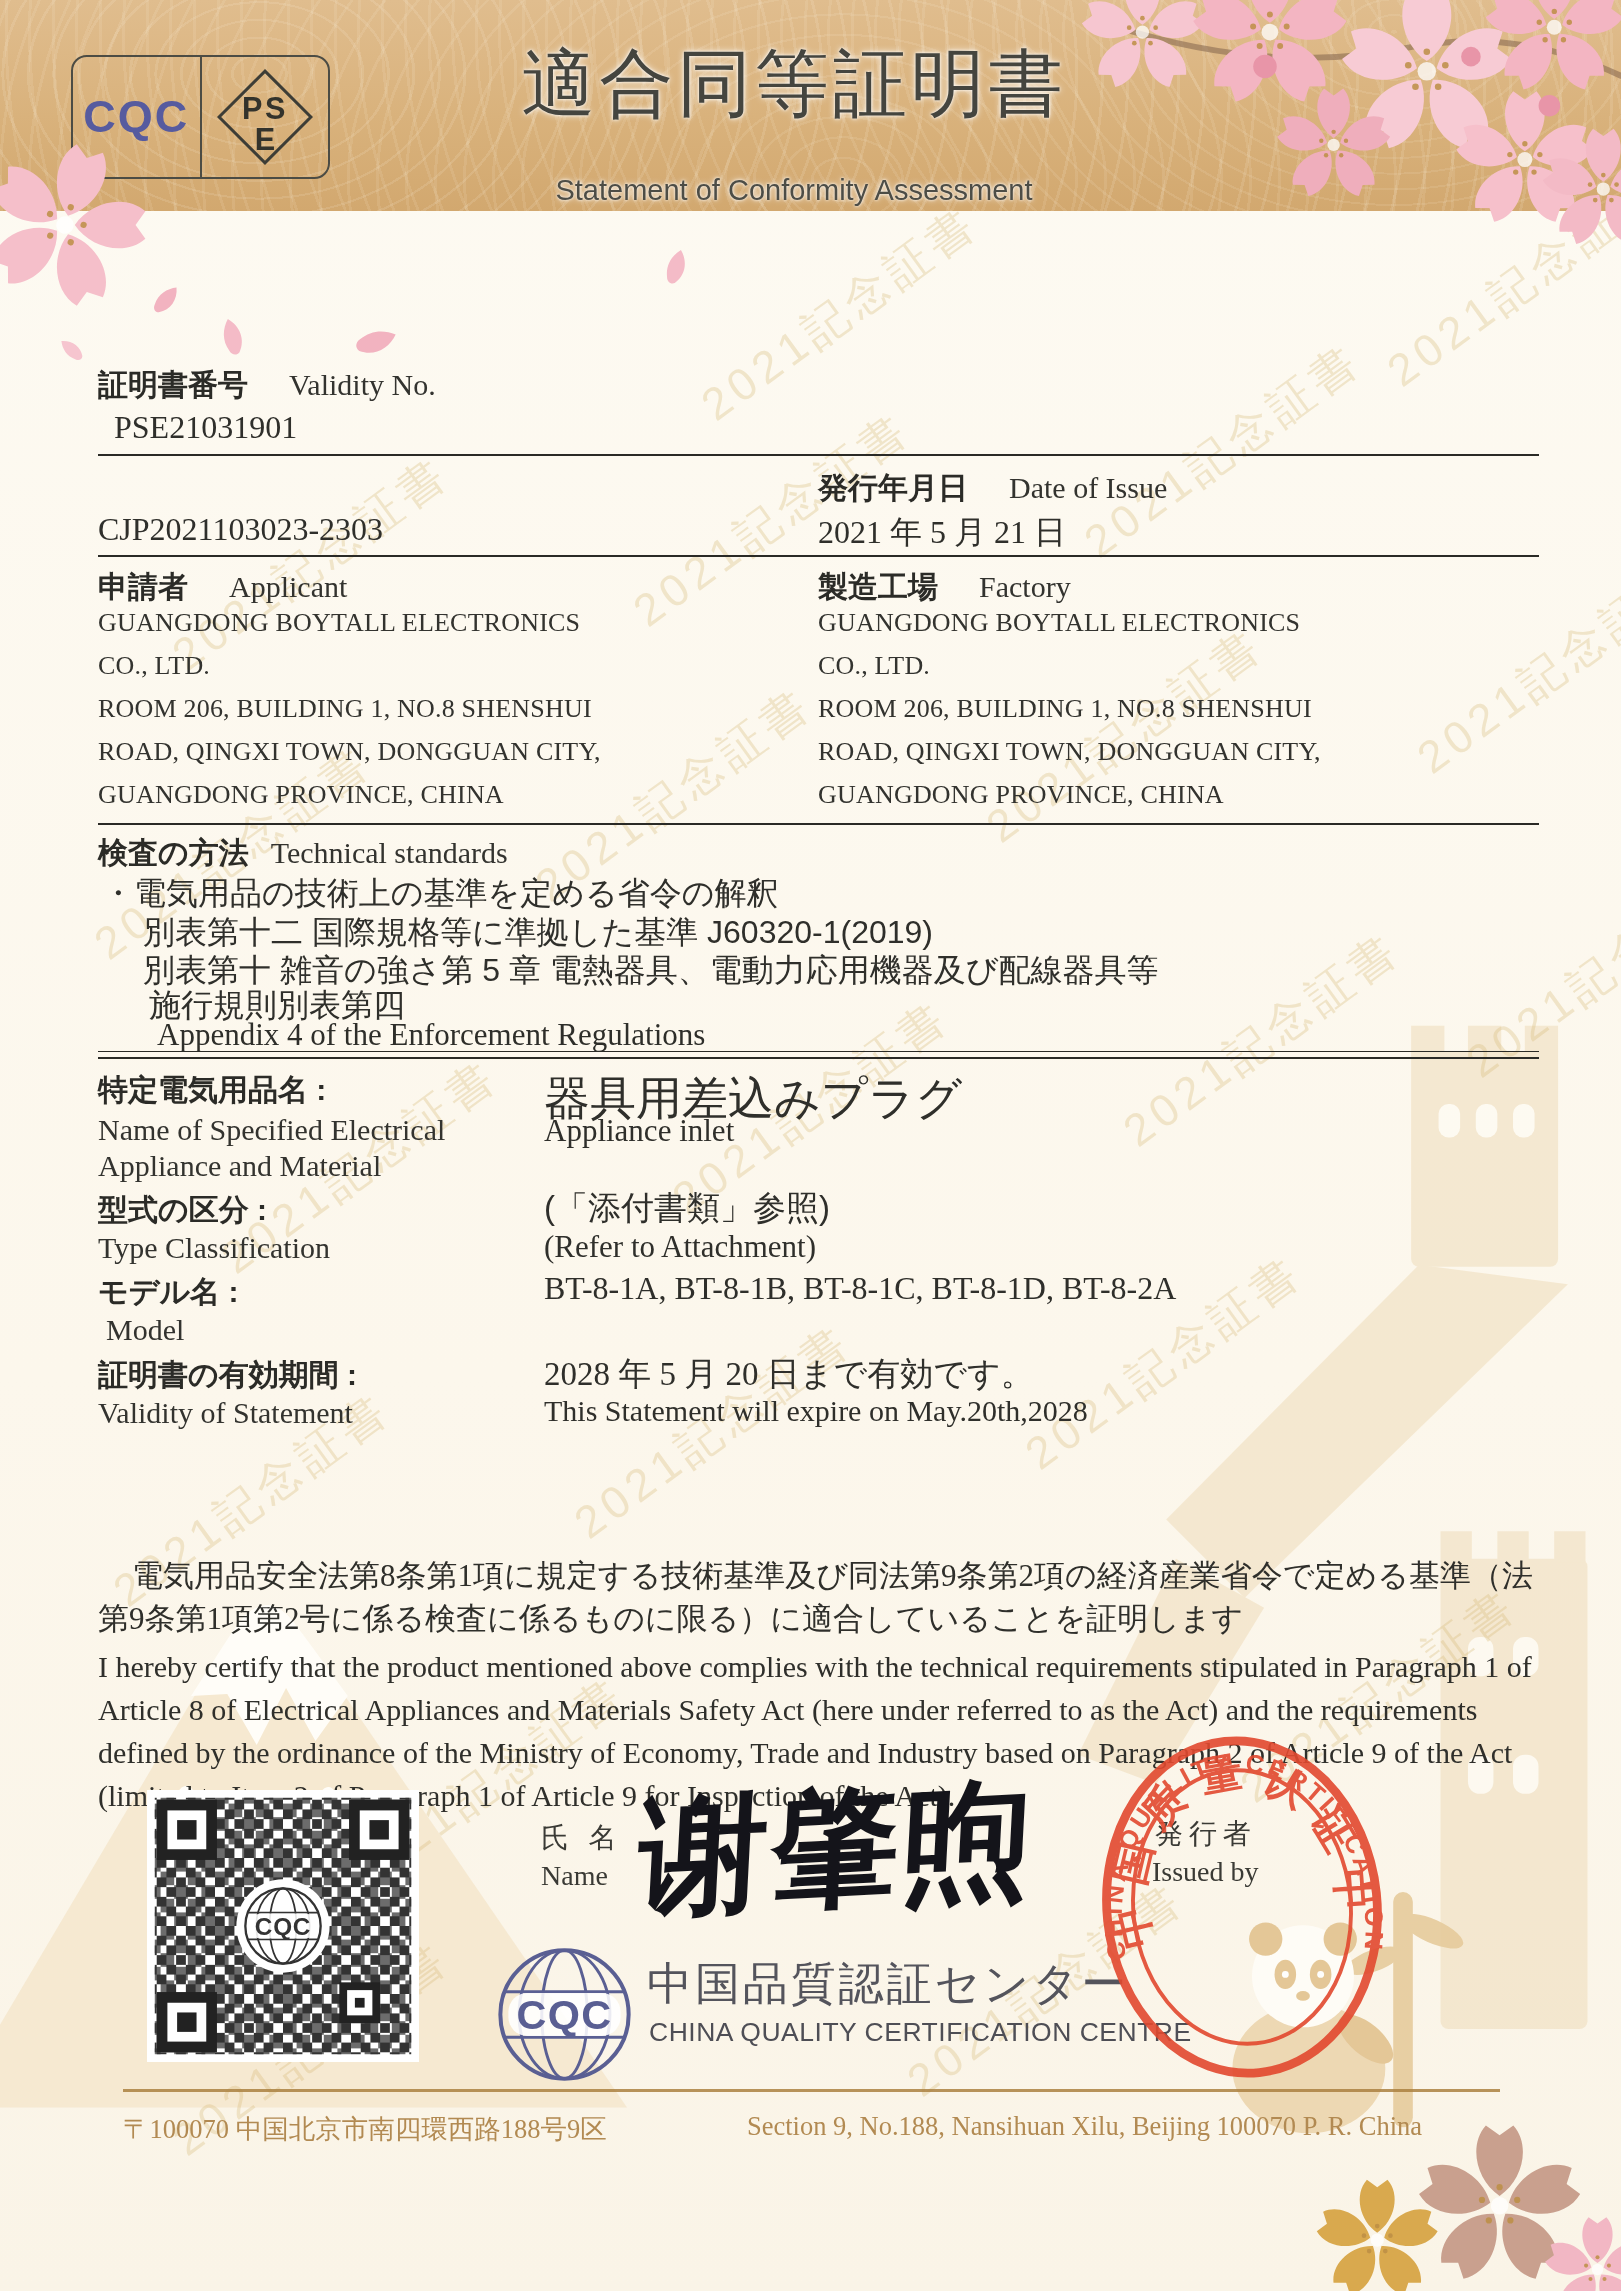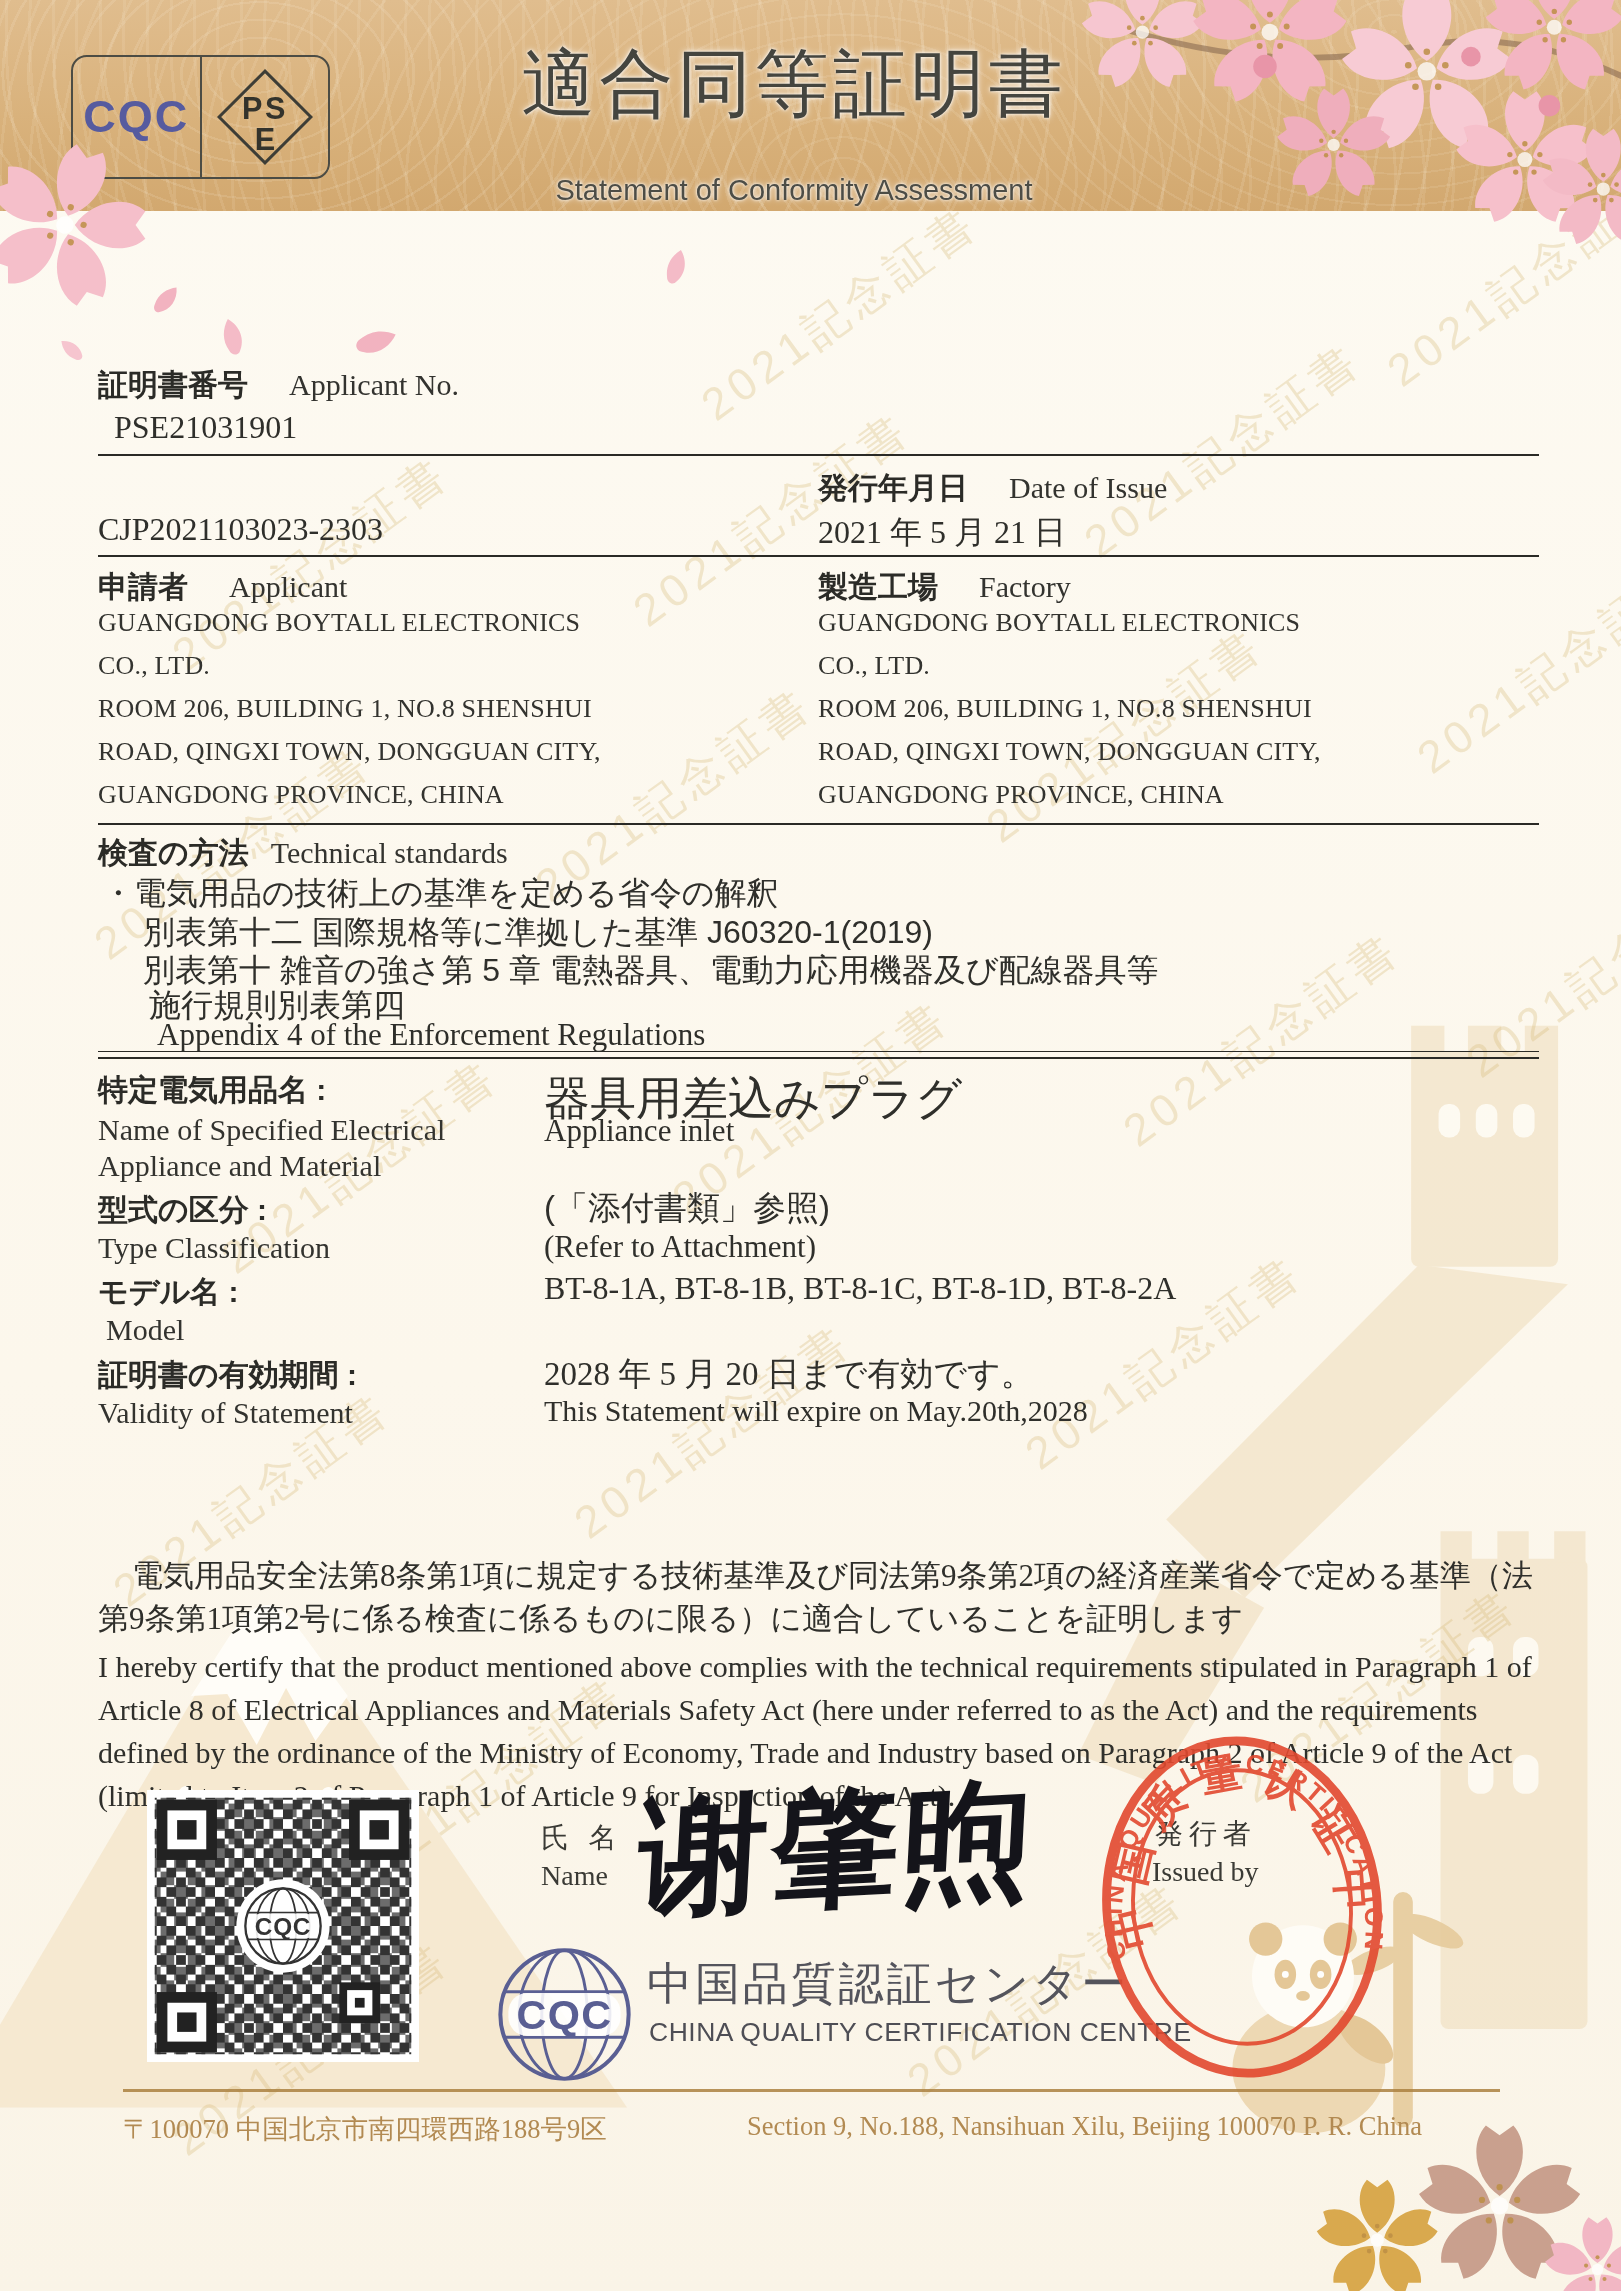--- a/index.html
+++ b/index.html
@@ -222,21 +222,21 @@
   <svg class="deco-hi" style="left:1294px;top:2098px" width="327" height="194" viewBox="0 0 334 198">
     <use href="#sakura" x="10" y="70" width="150" height="150" style="color:#d9a94e"></use>
     <use href="#sakura" x="110" y="10" width="200" height="200" style="color:#c9a08e"></use>
     <use href="#sakura" x="245" y="110" width="130" height="130" style="color:#f2b7c4"></use>
   </svg>
 
   <div class="content">
 
     <div class="row" style="left:98px;top:365px">
       <span class="lbl-jp">証明書番号</span>
-      <span class="lbl-en">Applicant No.</span>
+      <span class="lbl-en">Validity No.</span>
     </div>
     <div class="row val" style="left:114px;top:409px">PSE21031901</div>
     <div class="rule" style="top:454px"></div>
 
     <div class="row" style="left:818px;top:468px">
       <span class="lbl-jp">発行年月日</span>
       <span class="lbl-en">Date of Issue</span>
     </div>
     <div class="row val" style="left:98px;top:511px">CJP2021103023-2303</div>
     <div class="row val" style="left:818px;top:511px">2021 年 5 月 21 日</div>

